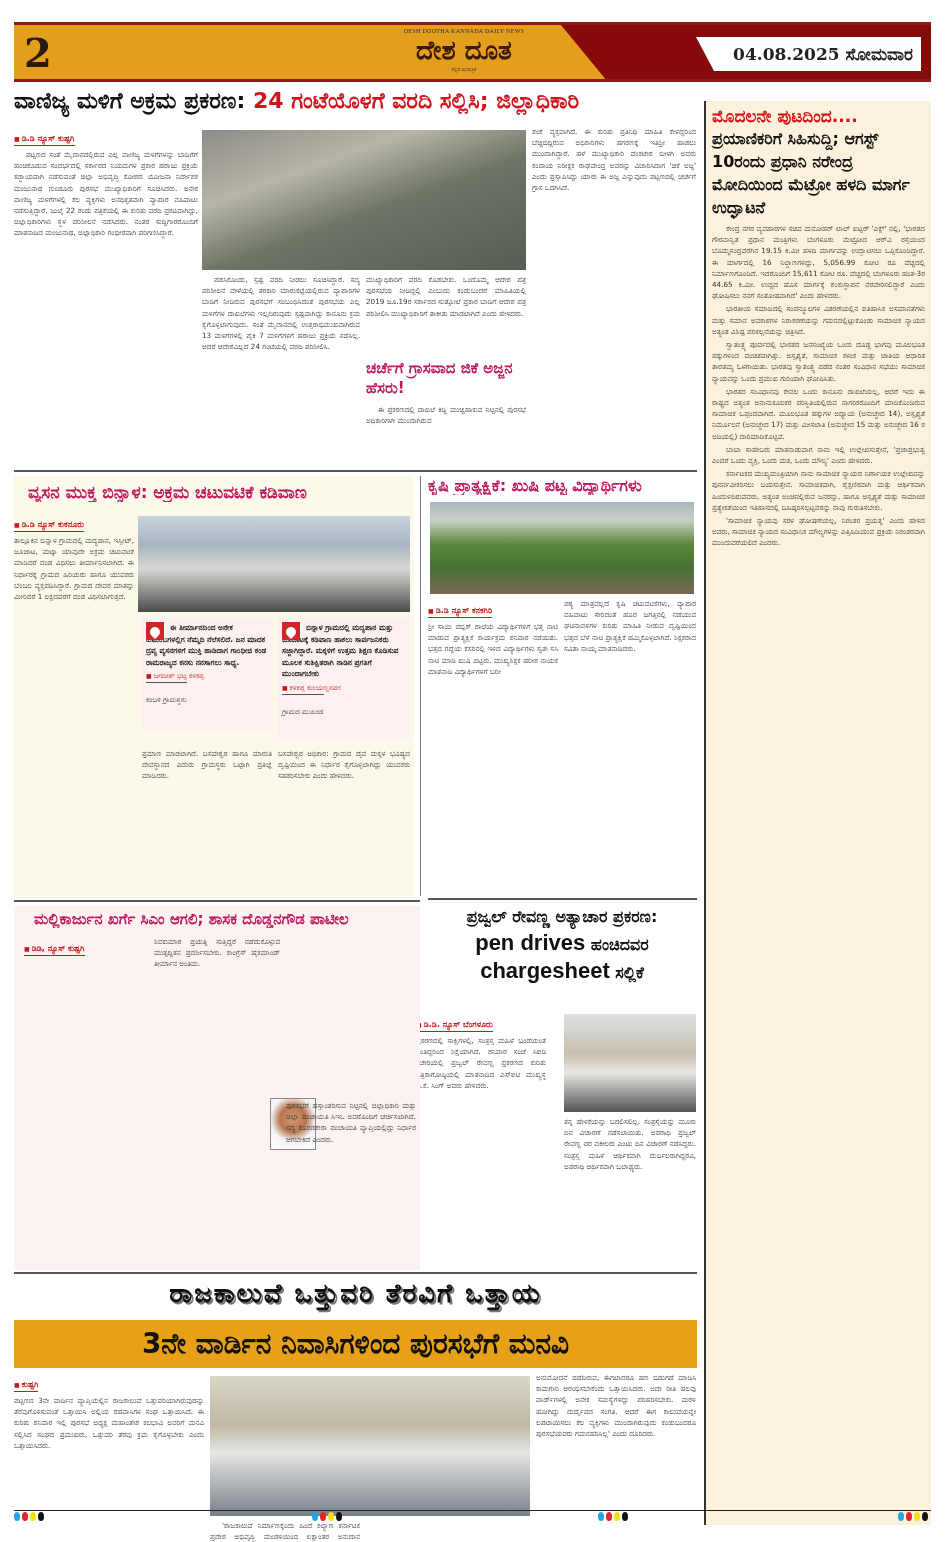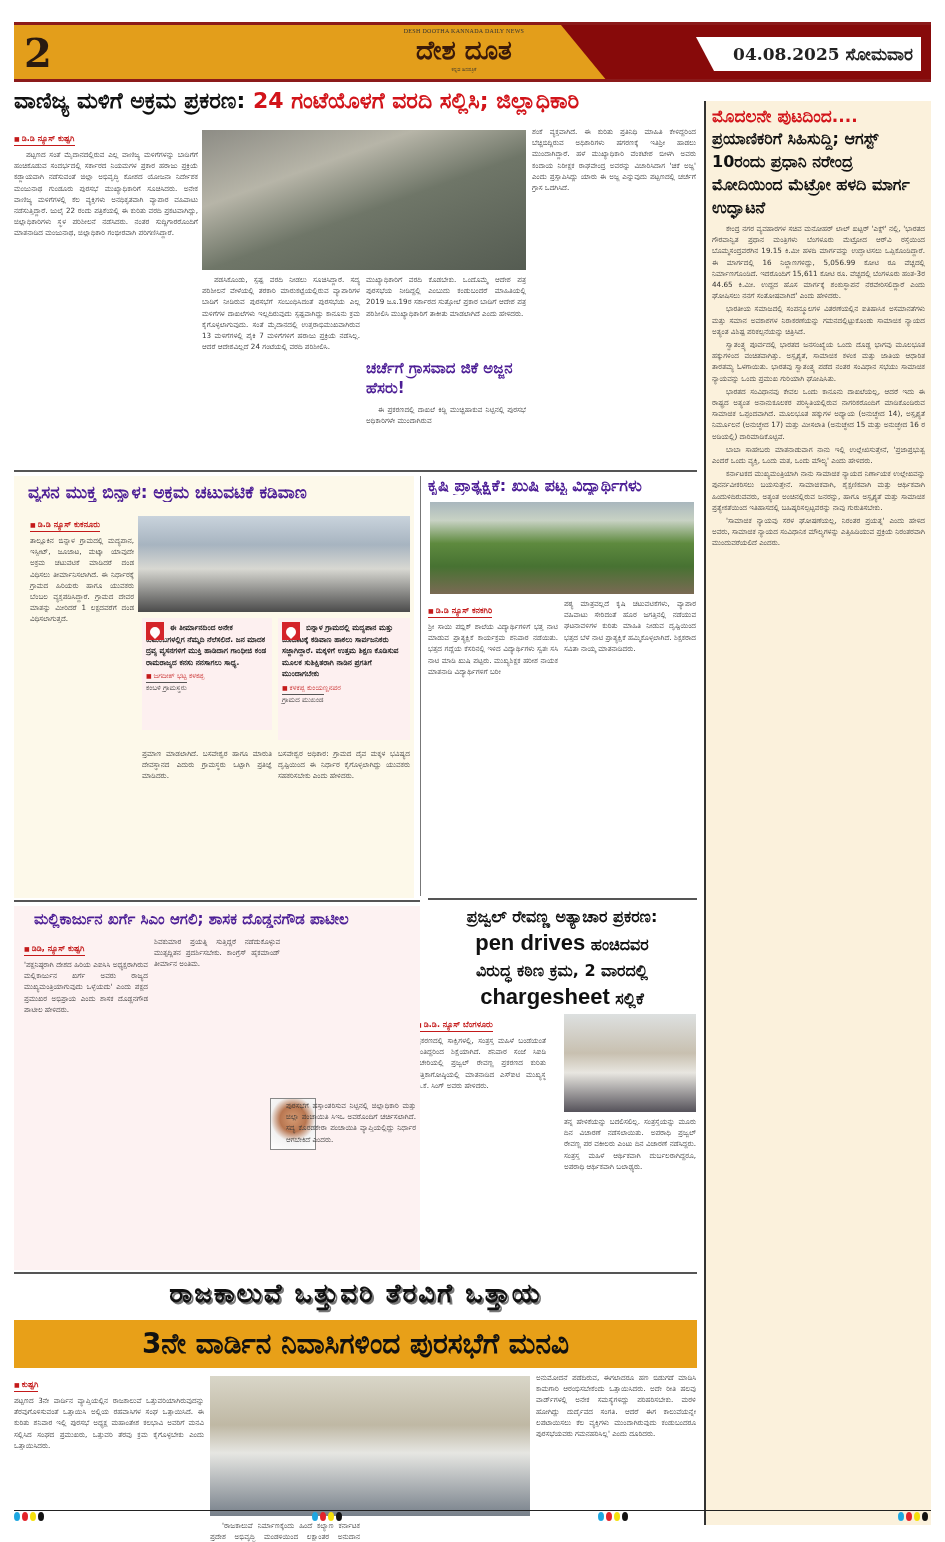--- a/index.html
+++ b/index.html
@@ -33,31 +33,31 @@
   .headline-main { position: absolute; left: 0; top: 0; width: 683px; height: 34px; font-weight: bold; font-size: 22px; color: #111; white-space: nowrap; overflow: hidden; }
   .headline-main .red { color: #d2141a; }
 
   .photo { position: absolute; background: linear-gradient(160deg, #8d8c85 0%, #b7b5a8 30%, #6f7668 55%, #555c52 100%); }
   .photo.green { background: linear-gradient(180deg, #a9b7bd 0%, #c8d2c4 20%, #5e8a3e 45%, #477232 70%, #7a6a54 100%); }
   .photo.indoor { background: linear-gradient(180deg, #c9d3dc 0%, #a7b4c0 30%, #d8d8d2 55%, #4b4b4b 100%); }
   .photo.portrait { background: radial-gradient(circle at 50% 40%, #d59a72 0%, #b87650 35%, #f2f2f2 60%, #ffffff 100%); border: 1px solid #888; }
   .photo.office { background: linear-gradient(180deg, #dde0e0 0%, #c8c0b0 40%, #e8e6e0 60%, #55525a 100%); }
   .photo.group { background: linear-gradient(180deg, #d9d6c8 0%, #bfb8a4 35%, #e6e6e2 55%, #77808a 100%); }
 
-  .sec-head { position: absolute; font-weight: bold; font-size: 17px; color: #4c1d95; white-space: nowrap; overflow: hidden; }
+  .sec-head { position: absolute; font-weight: bold; font-size: 17px; color: #be185d; white-space: nowrap; overflow: hidden; }
   .cream { background: #fdf9ea; }
 
   .quote-box { position: absolute; background: #fdf0f0; padding: 4px; }
   .quote-icon { position: absolute; left: 4px; top: 4px; width: 18px; height: 18px; background: #d4242a; }
   .quote-icon::after { content: ""; position: absolute; left: 4px; top: 5px; width: 10px; height: 10px; background: #fff; border-radius: 50% 50% 50% 0; transform: rotate(-45deg); }
   .quote-text { font-size: 7.4px; line-height: 11.5px; color: #222; font-weight: bold; padding-left: 24px; }
   .quote-sig { font-size: 7px; color: #333; margin-top: 4px; }
   .quote-sig .n { color: #c41a1a; }
   .quote-sig .n::before { content: "■ "; font-size: 6px; }
-  .quote-sig .r { border-top: 1px solid #555; display: inline-block; margin-top: 2px; padding-top: 1px; }
+  .quote-sig .r { border-top: 1px solid #555; display: inline-block; margin-top: 2px; padding-top: 13px; }
 
   .banner-top { position: absolute; left: 0; width: 683px; text-align: center; font-weight: bold; font-size: 26px; color: #111; letter-spacing: 2px; text-shadow: 2px 2px 0 #777; }
   .banner-orange { position: absolute; left: 0; width: 683px; height: 48px; background: #e8a018; text-align: center; font-weight: bold; font-size: 28px; line-height: 48px; color: #111; white-space: nowrap; overflow: hidden; }
 
   .rt-red { font-weight: bold; font-size: 17px; color: #d2141a; line-height: 22px; }
   .rt-head { font-weight: bold; font-size: 16px; color: #111; line-height: 23px; margin-bottom: 4px; }
   .rt-body { font-size: 7.2px; line-height: 11.2px; color: #333; text-align: justify; text-indent: 14px; margin-bottom: 2px; }
 
   .footer-line { position: absolute; left: 0; top: 1488px; width: 917px; height: 1px; background: #222; }
   .dots { position: absolute; top: 1490px; display: flex; gap: 2px; }
@@ -105,21 +105,21 @@
     </div>
 
     <div class="block" style="left:518px;top:38px;width:164px;height:340px;overflow:hidden;">
       <div class="kn-body">ಶಂಕೆ ವ್ಯಕ್ತವಾಗಿದೆ. ಈ ಕುರಿತು ಪ್ರತಿನಿಧಿ ಮಾಹಿತಿ ಕೇಳಿದ್ದರಿಂದ ಬೆಚ್ಚಿಬಿದ್ದಿರುವ ಅಧಿಕಾರಿಗಳು ಹಗರಣಕ್ಕೆ ಇತಿಶ್ರೀ ಹಾಡಲು ಮುಂದಾಗಿದ್ದಾರೆ. ಹಳೆ ಮುಖ್ಯಾಧಿಕಾರಿ ವೆಂಕಟೇಶ ಬೀಳಗಿ ಅವರು ಕಂದಾಯ ನಿರೀಕ್ಷಕ ರಾಘವೇಂದ್ರ ಅವರನ್ನು ವಿಚಾರಿಸಿದಾಗ 'ಚಿಕೆ ಅಜ್ಜ' ಎಂದು ಪ್ರಸ್ತಾಪಿಸಿದ್ದು ಯಾರು ಈ ಅಜ್ಜ ಎನ್ನುವುದು ಪಟ್ಟಣದಲ್ಲಿ ಚರ್ಚೆಗೆ ಗ್ರಾಸ ಒದಗಿಸಿದೆ.</div>
     </div>
 
     <div class="hline" style="left:0;top:382px;width:683px;"></div>
 
     <div class="block cream" style="left:0;top:388px;width:400px;height:422px;"></div>
     <div class="sec-head" style="left:14px;top:394px;width:380px;">ವ್ಯಸನ ಮುಕ್ತ ಬಿನ್ನಾಳ: ಅಕ್ರಮ ಚಟುವಟಿಕೆ ಕಡಿವಾಣ</div>
-    <div class="block" style="left:0;top:424px;width:120px;height:380px;overflow:hidden;background:transparent;padding-left:16px;">
+    <div class="block" style="left:0;top:424px;width:120px;height:380px;overflow:hidden;background:transparent;">
       <div class="byline">ಡಿ.ಡಿ ನ್ಯೂಸ್ ಕುಕನೂರು</div>
       <div class="kn-body">ತಾಲ್ಲೂಕಿನ ಬಿನ್ನಾಳ ಗ್ರಾಮದಲ್ಲಿ ಮದ್ಯಪಾನ, ಇಸ್ಪೀಟ್, ಜೂಜಾಟ, ಮಟ್ಕಾ ಯಾವುದೇ ಅಕ್ರಮ ಚಟುವಟಿಕೆ ಮಾಡಿದರೆ ದಂಡ ವಿಧಿಸಲು ತೀರ್ಮಾನಿಸಲಾಗಿದೆ. ಈ ನಿರ್ಧಾರಕ್ಕೆ ಗ್ರಾಮದ ಹಿರಿಯರು ಹಾಗೂ ಯುವಕರು ಬೆಂಬಲ ವ್ಯಕ್ತಪಡಿಸಿದ್ದಾರೆ. ಗ್ರಾಮದ ದೇವರ ಮಾತನ್ನು ಮೀರಿದರೆ 1 ಲಕ್ಷದವರೆಗೆ ದಂಡ ವಿಧಿಸಲಾಗುತ್ತದೆ.</div>
     </div>
     <div class="photo indoor" style="left:124px;top:428px;width:272px;height:96px;"></div>
 
     <div class="quote-box" style="left:128px;top:530px;width:130px;height:112px;">
       <div class="quote-icon"></div>
       <div class="quote-text" style="padding-left:0;text-indent:24px;">ಈ ತೀರ್ಮಾನದಿಂದ ಅನೇಕ ಕುಟುಂಬಗಳಲ್ಲಿಗ ನೆಮ್ಮದಿ ನೆಲೆಸಲಿದೆ. ಜನ ಮಾದಕ ದ್ರವ್ಯ ವ್ಯಸನಗಳಿಗೆ ಮುಕ್ತಿ ಹಾಡಿದಾಗ ಗಾಂಧೀಜಿ ಕಂಡ ರಾಮರಾಜ್ಯದ ಕನಸು ನನಸಾಗಲು ಸಾಧ್ಯ.</div>
       <div class="quote-sig">
         <div class="n">ಜಗದೀಶ್ ಭಟ್ಟ ಕಳಕಪ್ಪ</div>
@@ -151,38 +151,36 @@
     </div>
     <div class="block" style="left:550px;top:510px;width:132px;height:296px;overflow:hidden;">
       <div class="kn-body">ಪಠ್ಯ ಮಾತ್ರವಲ್ಲದೆ ಕೃಷಿ ಚಟುವಟಿಕೆಗಳು, ವ್ಯಾಪಾರ ವಹಿವಾಟು ಸೇರಿದಂತೆ ಹೊರ ಜಗತ್ತಿನಲ್ಲಿ ನಡೆಯುವ ಘಟನಾವಳಿಗಳ ಕುರಿತು ಮಾಹಿತಿ ನೀಡುವ ದೃಷ್ಟಿಯಿಂದ ಭತ್ತದ ಬೆಳೆ ನಾಟಿ ಪ್ರಾತ್ಯಕ್ಷಿಕೆ ಹಮ್ಮಿಕೊಳ್ಳಲಾಗಿದೆ. ಶಿಕ್ಷಕರಾದ ಸವಿತಾ ನಾಯ್ಕ ಮಾತನಾಡಿದರು.</div>
     </div>
 
     <div class="hline" style="left:414px;top:810px;width:269px;"></div>
 
     <div class="block" style="left:414px;top:816px;width:268px;height:104px;text-align:center;font-weight:bold;color:#111;">
       <div style="font-size:16px;line-height:26px;">ಪ್ರಜ್ವಲ್ ರೇವಣ್ಣ ಅತ್ಯಾಚಾರ ಪ್ರಕರಣ:</div>
       <div style="line-height:26px;"><span style="font-family:'Liberation Sans',sans-serif;font-size:22px;">pen drives</span><span style="font-size:16px;"> ಹಂಚಿದವರ</span></div>
-      <div style="font-size:16px;line-height:26px;">ವಿರುದ್ಧ ಕಠಿಣ ಕ್ರಮ, 2 ವಾರದಲ್ಲಿ</div>
       <div style="line-height:26px;"><span style="font-family:'Liberation Sans',sans-serif;font-size:22px;">chargesheet</span><span style="font-size:16px;"> ಸಲ್ಲಿಕೆ</span></div>
     </div>
     <div class="block" style="left:402px;top:924px;width:130px;height:256px;overflow:hidden;">
       <div class="byline">ಡಿ.ಡಿ. ನ್ಯೂಸ್ ಬೆಂಗಳೂರು</div>
       <div class="kn-body">ಪ್ರಕರಣದಲ್ಲಿ ಸಾಕ್ಷಿಗಳಲ್ಲಿ, ಸಂತ್ರಸ್ತ ಮಹಿಳೆ ಬಂಡೆಯಂತೆ ನಿಂತಿದ್ದರಿಂದ ಶಿಕ್ಷೆಯಾಗಿದೆ. ಶನಿವಾರ ಸಂಜೆ ಸಿಐಡಿ ಕಚೇರಿಯಲ್ಲಿ ಪ್ರಜ್ವಲ್ ರೇವಣ್ಣ ಪ್ರಕರಣದ ಕುರಿತು ಪತ್ರಿಕಾಗೋಷ್ಠಿಯಲ್ಲಿ ಮಾತನಾಡಿದ ಎಸ್ಐಟಿ ಮುಖ್ಯಸ್ಥ ಬಿ.ಕೆ. ಸಿಂಗ್ ಅವರು ಹೇಳಿದರು.</div>
     </div>
     <div class="photo office" style="left:550px;top:926px;width:132px;height:98px;"></div>
     <div class="block" style="left:550px;top:1028px;width:132px;height:152px;overflow:hidden;">
       <div class="kn-body">ತನ್ನ ಹೇಳಿಕೆಯನ್ನು ಬದಲಿಸಲಿಲ್ಲ. ಸಂತ್ರಸ್ತೆಯನ್ನು ಮೂರು ದಿನ ವಿಚಾರಣೆ ನಡೆಸಲಾಯಿತು. ಅಪರಾಧಿ ಪ್ರಜ್ವಲ್ ರೇವಣ್ಣ ಪರ ವಕೀಲರು ಎಂಟು ದಿನ ವಿಚಾರಣೆ ನಡೆಸಿದ್ದರು. ಸಂತ್ರಸ್ತ ಮಹಿಳೆ ಆರ್ಥಿಕವಾಗಿ ದುರ್ಬಲರಾಗಿದ್ದರೂ, ಅಪರಾಧಿ ಆರ್ಥಿಕವಾಗಿ ಬಲಾಢ್ಯರು.</div>
     </div>
 
     <div class="hline" style="left:0;top:812px;width:406px;"></div>
     <div class="block" style="left:0;top:818px;width:406px;height:364px;background:#fdf2f2;"></div>
     <div class="sec-head" style="left:20px;top:822px;width:380px;font-size:15px;">ಮಲ್ಲಿಕಾರ್ಜುನ ಖರ್ಗೆ ಸಿಎಂ ಆಗಲಿ; ಶಾಸಕ ದೊಡ್ಡನಗೌಡ ಪಾಟೀಲ</div>
     <div class="block" style="left:10px;top:848px;width:124px;height:330px;overflow:hidden;background:transparent;">
       <div class="byline">ಡಿಡಿ, ನ್ಯೂಸ್ ಕುಷ್ಟಗಿ</div>
-      <div class="kn-body">'ಪಕ್ಷನಿಷ್ಠರಾಗಿ ದೇಶದ ಹಿರಿಯ ಎಐಸಿಸಿ ಅಧ್ಯಕ್ಷರಾಗಿರುವ ಮಲ್ಲಿಕಾರ್ಜುನ ಖರ್ಗೆ ಅವರು ರಾಜ್ಯದ ಮುಖ್ಯಮಂತ್ರಿಯಾಗುವುದು ಒಳ್ಳೆಯದು' ಎಂದು ಪಕ್ಷದ ಪ್ರಮುಖರ ಅಭಿಪ್ರಾಯ ಎಂದು ಶಾಸಕ ದೊಡ್ಡನಗೌಡ ಪಾಟೀಲ ಹೇಳಿದರು.</div>
     </div>
     <div class="block" style="left:140px;top:848px;width:126px;height:330px;overflow:hidden;background:transparent;">
       <div class="kn-body">ಶಿವಕುಮಾರ ಪ್ರಯತ್ನಿ ಸುತ್ತಿದ್ದರೆ ನಡೆದುಕೊಳ್ಳುವ ಮುತ್ಸದ್ದಿತನ ಪ್ರದರ್ಶಿಸಬೇಕು. ಕಾಂಗ್ರೆಸ್ ಹೈಕಮಾಂಡ್ ತೀರ್ಮಾನ ಅಂತಿಮ.</div>
     </div>
     <div class="photo portrait" style="left:256px;top:1010px;width:46px;height:52px;"></div>
     <div class="block" style="left:272px;top:848px;width:130px;height:330px;overflow:hidden;background:transparent;padding-top:164px;">
       <div class="kn-body">ಪುರಸಭೆಗೆ ಹಸ್ತಾಂತರಿಸುವ ನಿಟ್ಟಿನಲ್ಲಿ ಜಿಲ್ಲಾಧಿಕಾರಿ ಮತ್ತು ಜಿಲ್ಲಾ ಪಂಚಾಯಿತಿ ಸಿಇಒ ಅವರೊಂದಿಗೆ ಚರ್ಚಿಸಲಾಗಿದೆ. ಸದ್ಯ ಕೊರಡಕೇರಾ ಪಂಚಾಯಿತಿ ವ್ಯಾಪ್ತಿಯಲ್ಲಿದ್ದು ನಿರ್ಧಾರ ಆಗಬೇಕಿದೆ ಎಂದರು.</div>
     </div>
 
     <div class="hline" style="left:0;top:1184px;width:683px;"></div>

